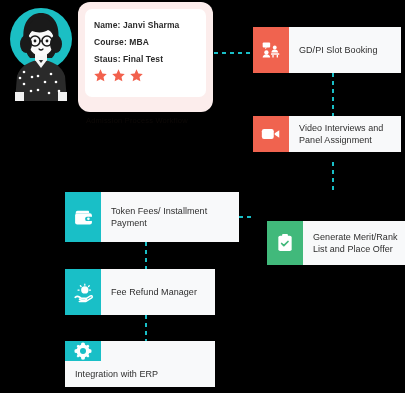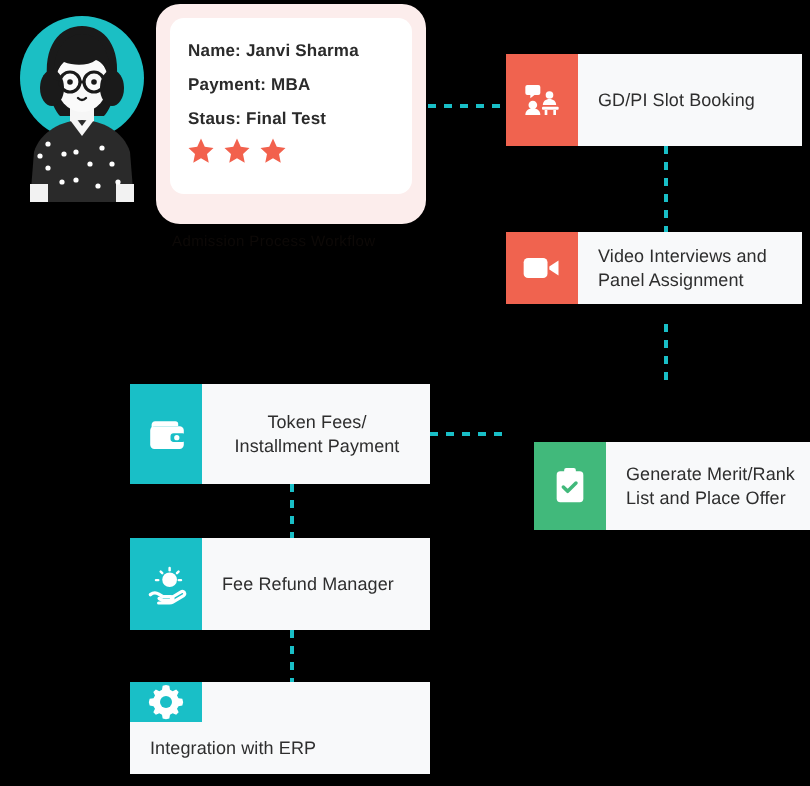--- a/index.html
+++ b/index.html
@@ -119,21 +119,21 @@
     letter-spacing: .05px;
   }
   .ic-coral { background: #F0634F; }
   .ic-green { background: #41B97B; }
   .ic-teal  { background: #19BFC7; }
 
   
   #node-gdpi      { left: 253px; top: 27px;  width: 148px; height: 46px; }
   #node-video     { left: 253px; top: 116px; width: 148px; height: 36px; justify-content: space-between; }
   #node-merit     { left: 267px; top: 192px; width: 148px; height: 44px; margin-top: 29px; }
-  #node-token     { left: 65px;  top: 192px; width: 150px; height: 50px; text-align: center; }
+  #node-token     { left: 65px;  top: 192px; width: 174px; height: 50px; }
   #node-refund    { left: 65px;  top: 269px; width: 150px; height: 46px; }
   #node-erp       { left: 65px;  top: 341px; width: 150px; height: 46px; flex-direction: column; }
 
   
   .conn-h {
     position: absolute;
     height: 2px;
     background-image: linear-gradient(to right, #19BFC7 0 4px, transparent 4px 8px);
     background-size: 8px 2px;
     background-repeat: repeat-x;
@@ -200,21 +200,21 @@
           <circle cx="45" cy="87" r="1.3"></circle>
         <circle cx="55" cy="85" r="1.3"></circle>
           <circle cx="16" cy="72" r="1.3"></circle>
       </g>
     </svg>
   </div>
 
   <div class="card-glow"></div>
   <div class="card">
     <div class="card-line">Name: Janvi Sharma</div>
-    <div class="card-line">Payment: MBA</div>
+    <div class="card-line">Course: MBA</div>
     <div class="card-line">Staus: Final Test</div>
     <div class="stars">
       <svg class="star" viewBox="0 0 24 24">
           <path d="M12 2l3 6.6 7 .9-5.2 4.8 1.4 7-6.2-3.5L5.8 21.3l1.4-7L2 9.5l7-.9z" fill="#F2614D"></path>
         </svg>
       <svg class="star" viewBox="0 0 24 24">
           <path d="M12 2l3 6.6 7 .9-5.2 4.8 1.4 7-6.2-3.5L5.8 21.3l1.4-7L2 9.5l7-.9z" fill="#F2614D"></path>
         </svg>
       <svg class="star" viewBox="0 0 24 24">
           <path d="M12 2l3 6.6 7 .9-5.2 4.8 1.4 7-6.2-3.5L5.8 21.3l1.4-7L2 9.5l7-.9z" fill="#F2614D"></path>

